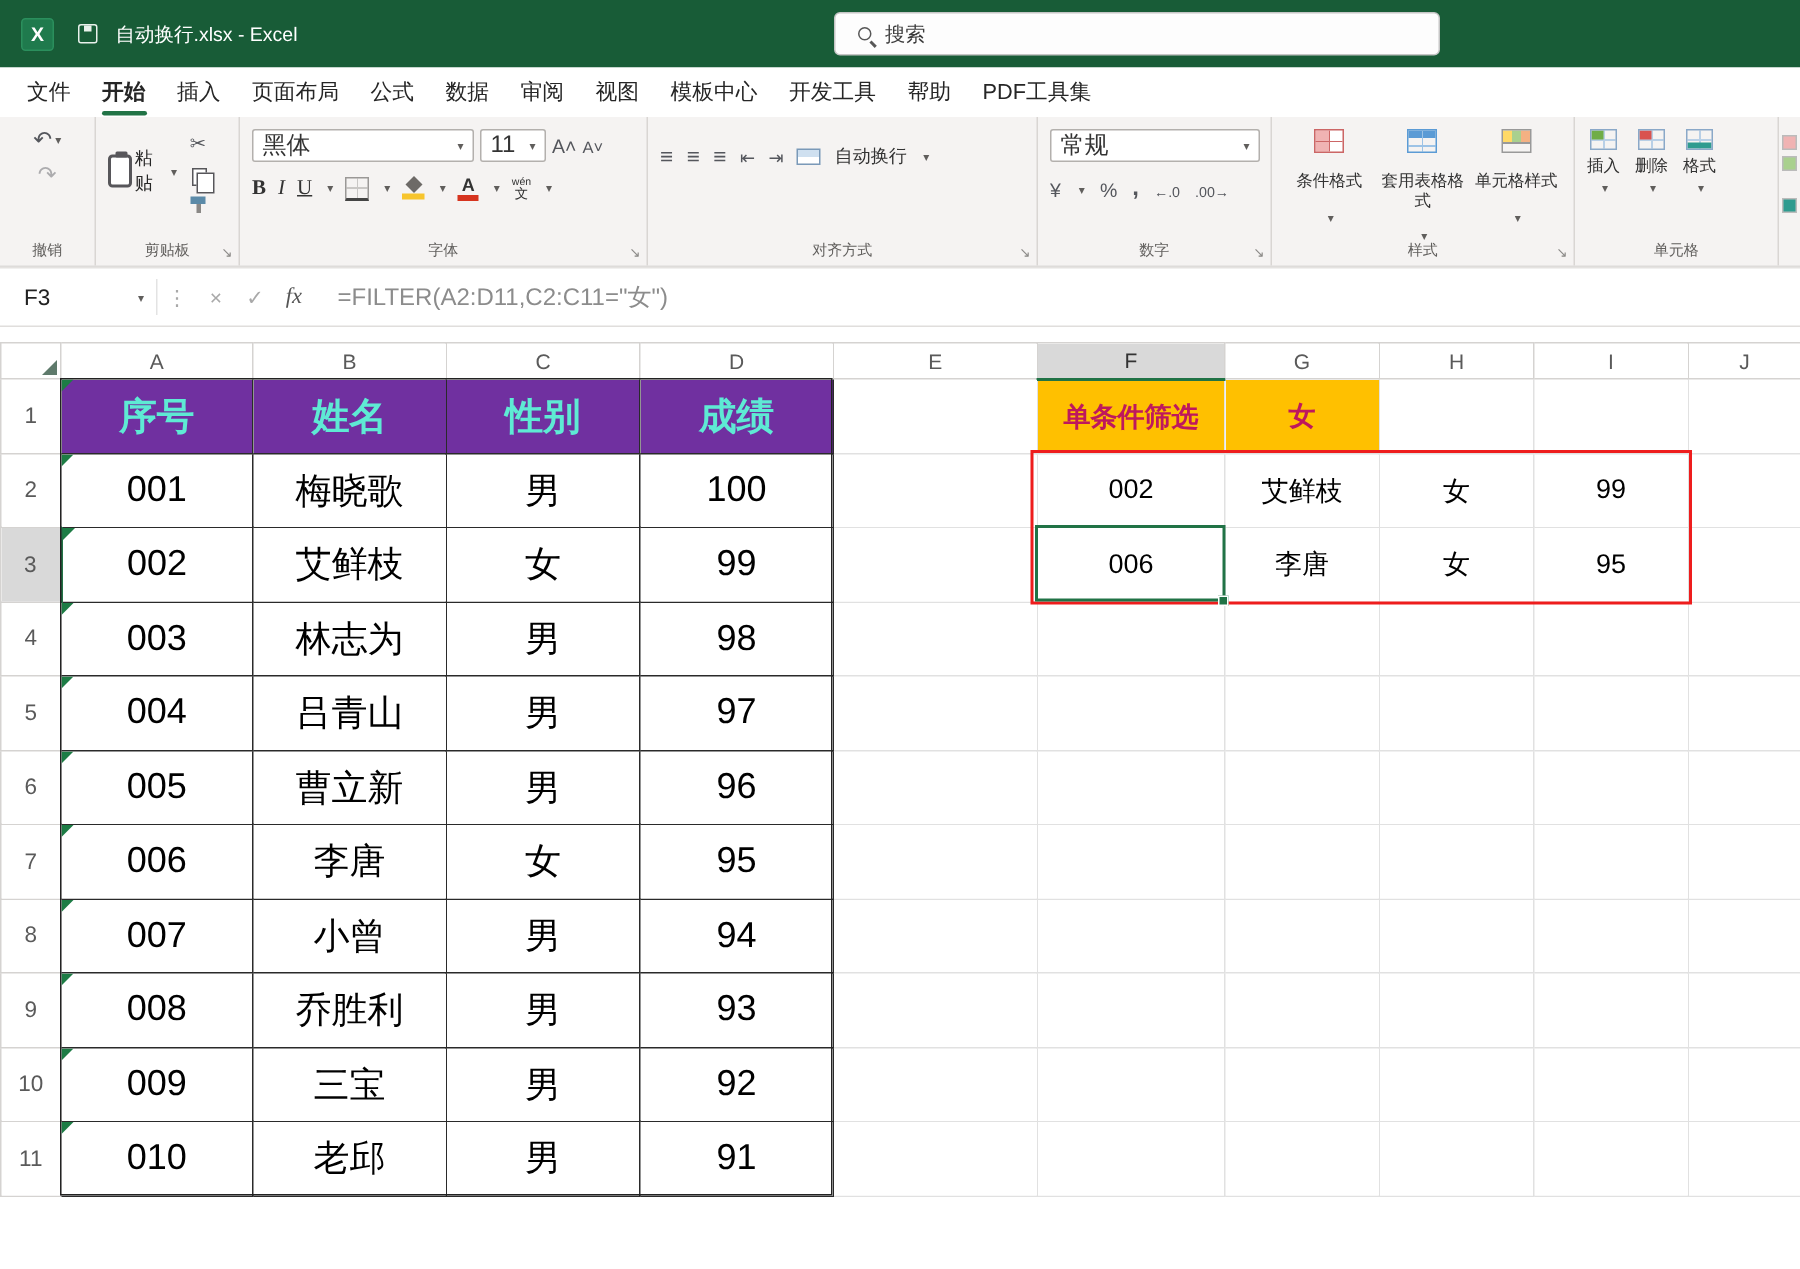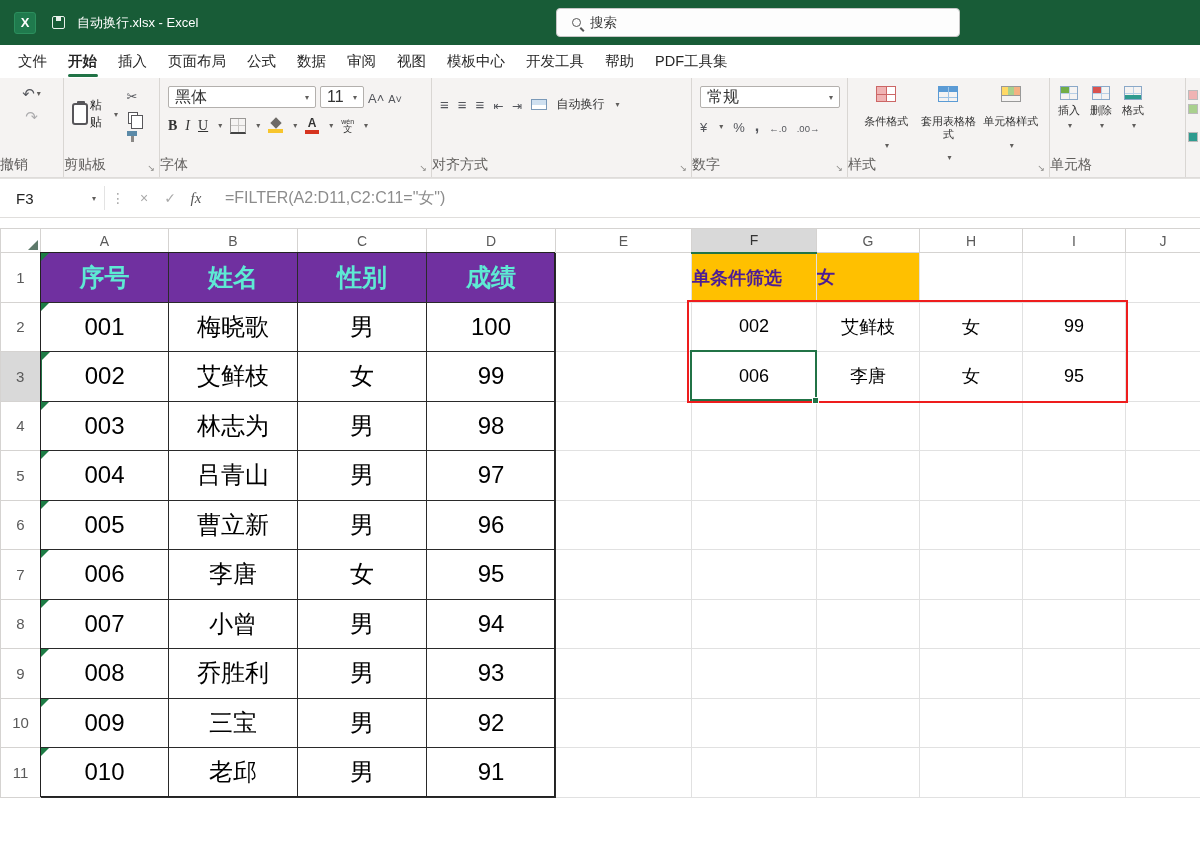--- a/index.html
+++ b/index.html
@@ -34,22 +34,22 @@
           display:flex; align-items:stretch; gap:21px; padding-left:18px; font-size:14.5px; }
   .mitem { display:flex; align-items:center; position:relative; }
   .mitem.active { font-weight:700; }
   .mitem.active::after { content:""; position:absolute; left:50%; transform:translateX(-50%);
           bottom:1px; width:30px; height:3px; background:#217346; border-radius:2px; }
 
   
   .ribbon { position:absolute; top:78px; left:0; width:1200px; height:100px;
           background:#f5f3f2; border-bottom:1px solid #dedcda; display:flex; }
   .rgroup { position:relative; border-right:1px solid #d9d6d3; padding:8px 8px 18px; }
-  .rg-label { position:absolute; bottom:3px; left:0; width:100%; 
-          font-size:14px; color:#615f5d; }
+  .rg-label { position:absolute; bottom:3px; left:0; width:100%; text-align:center;
+          font-size:10px; color:#615f5d; }
   .launcher { position:absolute; right:4px; bottom:4px; font-size:9px; color:#8a8886;
           line-height:1; }
   .launcher::before { content:"↘"; }
   .caret { font-size:8px; color:#605e5c; margin-left:2px; }
   .caret::before { content:"▾"; }
   .col { display:flex; flex-direction:column; align-items:center; }
   .sbtn { display:flex; align-items:center; justify-content:center; border-radius:3px;
           color:#44464a; }
   .dis { opacity:.45; }
 
@@ -193,21 +193,21 @@
           border:1px solid #d5d3d1 !important; }
   .ch.sel { background:#d9d9d9; border-bottom:2px solid #217346 !important; color:#333; }
   .rh { font-size:15px; }
   .rh.sel { background:#d9d9d9; border-right:2px solid #217346 !important; }
   .corner::after { content:""; position:absolute; right:2px; bottom:2px;
           border-left:10px solid transparent; border-bottom:10px solid #5e7a6b; }
   .tcell { border:1px solid #2a2a2a !important; font-size:24px; text-align:center; color:#000; }
   .phead { border:1px solid #2a2a2a !important; background:#7030A0 !important; color:#5eead4;
           font-weight:700; font-size:25px; text-align:center; }
   .fcell { font-size:18px; text-align:center; color:#000; }
-  .orange { background:#FFC000 !important; color:#4c1d95; font-weight:700; font-size:18px; text-align:left; }
+  .orange { background:#FFC000 !important; color:#be185d; font-weight:700; font-size:18px; text-align:center; }
   .err::before { content:""; position:absolute; top:0; left:0; z-index:2;
           border-top:8px solid #1d7c45; border-right:8px solid transparent; }
 
   .ovl { position:absolute; pointer-events:none; }
   .table-outline { left:40px; top:24px; width:515px; height:545px; border:1px solid #222; }
   .red-box { left:687px; top:72px; width:441px; height:103px; border:2px solid #EE1D1D; }
   .sel-box { left:690px; top:122px; width:127px; height:51px; border:2px solid #217346; }
   .fill-handle { position:absolute; left:812px; top:169px; width:7px; height:7px;
           background:#217346; border:1.5px solid #fff; }
 </style>

